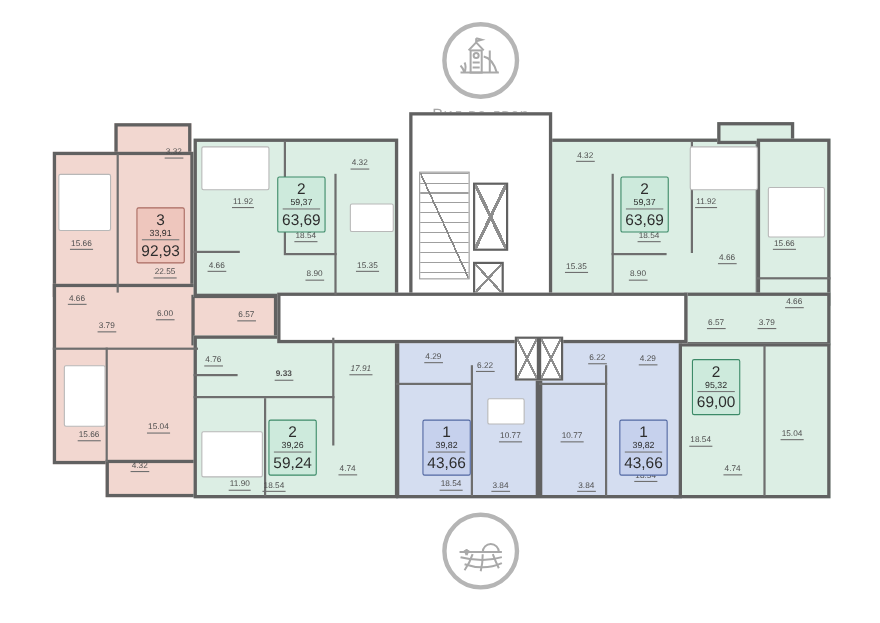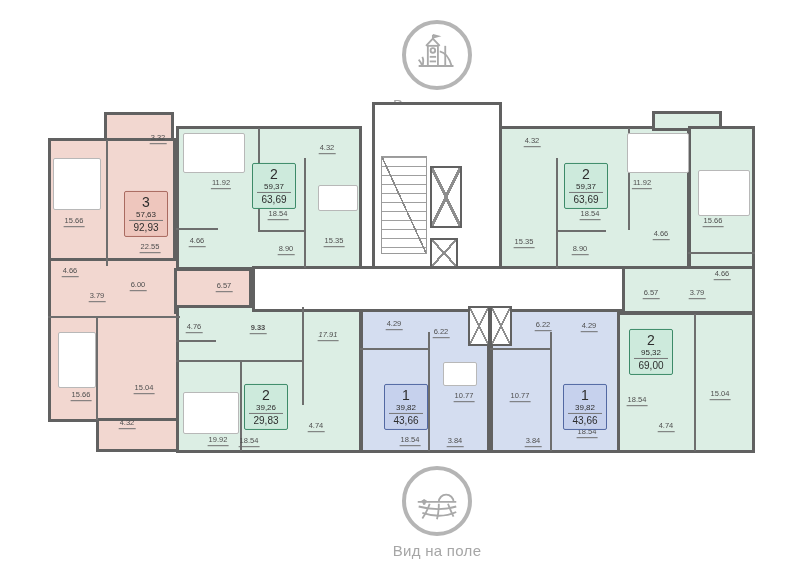--- a/index.html
+++ b/index.html
@@ -22,21 +22,21 @@
   .divider{position:absolute;background:#6e6e6e;}
   .furn{position:absolute;background:#fff;border:1px solid #b8b8b8;border-radius:2px;}
   
   .rlabel{position:absolute;transform:translate(-50%,-50%);font-size:7.5px;line-height:1.15;
     color:#4f4f4f;border-bottom:1px solid #6f6f6f;padding:0 1px 0 1px;white-space:nowrap;z-index:30;}
   
   .badge{position:absolute;transform:translate(-50%,-50%);width:38px;border:1.5px solid;
     border-radius:2px;text-align:center;padding:2px 2px 3px 2px;z-index:31;color:#2d2d2d;}
   .badge .bnum{font-size:14px;line-height:1.15;}
   .badge .ba1{font-size:8px;border-bottom:1px solid #777;padding-bottom:1px;margin:0 2px;}
-  .badge .ba2{font-size:10px;padding-top:1px;}
+  .badge .ba2{font-size:14px;padding-top:1px;}
   .badge.pink{background:var(--pink_badge);border-color:var(--pink_border);}
   .badge.green{background:var(--green_badge);border-color:var(--green_border);}
   .badge.blue{background:var(--blue_badge);border-color:var(--blue_border);}
   
   .view{position:absolute;width:140px;text-align:center;}
   .vcircle{width:62px;height:62px;border-radius:50%;border:4px solid #b5b5b5;margin:0 auto 6px auto;
     display:flex;align-items:center;justify-content:center;}
   .vcap{font-size:15px;color:#a6a6a6;letter-spacing:.3px;}
 </style>
 </head>
@@ -69,21 +69,20 @@
         <line x1="3" y1="25" x2="45" y2="25"></line>
         <path d="M26 25 a8 8 0 0 1 16 0"></path>
         <path d="M4 30 C 16 33, 32 34, 45 30"></path>
         <path d="M8 37 C 20 41, 34 41, 45 36"></path>
         <path d="M16 27 Q13 36 8 43"></path>
         <path d="M26 27 Q26 36 24 44"></path>
         <path d="M36 27 Q39 35 42 41"></path>
         <path d="M10 28 l-2 -5 m2 5 l2 -5 m-2 5 v-6"></path>
       </svg>
     </div>
-    <div class="vcap">Вид на поле</div>
   </div>
 
   <div class="rg pink" style="left:104px;top:112px;width:70px;height:46px;"></div>
   <div class="rg pink" style="left:48px;top:138px;width:128px;height:132px;"></div>
   <div class="rg pink" style="left:48px;top:258px;width:134px;height:164px;"></div>
   <div class="rg pink" style="left:174px;top:268px;width:78px;height:46px;"></div>
   <div class="rg pink" style="left:96px;top:418px;width:84px;height:34px;"></div>
 
   <div class="rg green" style="left:176px;top:126px;width:186px;height:144px;"></div>
   <div class="rg green" style="left:498px;top:126px;width:192px;height:144px;"></div>
@@ -133,28 +132,28 @@
   <div class="furn" style="left:58px;top:332px;width:36px;height:54px;"></div>
   <div class="furn" style="left:318px;top:185px;width:38px;height:24px;"></div>
   <div class="furn" style="left:443px;top:362px;width:32px;height:22px;"></div>
 
   <div id="plan-overlay">
       <div class="rlabel" style="left: 122px; top: 139px; margin-left: 36px;">3.32</div>
       <div class="rlabel" style="left: 74px; top: 222px;">15.66</div>
       <div class="rlabel" style="left: 150px; top: 248px;">22.55</div>
       <div class="rlabel" style="left: 70px; top: 272px;">4.66</div>
       <div class="rlabel" style="left: 97px; top: 297px;">3.79</div>
-      <div class="rlabel" style="left: 138px; top: 286px;">6.00</div>
+      <div class="rlabel" style="left: 150px; top: 286px;">6.00</div>
       <div class="rlabel" style="left: 224px; top: 287px;">6.57</div>
       <div class="rlabel" style="left: 81px; top: 396px;">15.66</div>
       <div class="rlabel" style="left: 144px; top: 389px;">15.04</div>
       <div class="rlabel" style="left: 127px; top: 424px;">4.32</div>
       <div class="badge pink" style="left: 146px; top: 214px;">
         <div class="bnum">3</div>
-        <div class="ba1">57,63</div>
+        <div class="ba1">33,91</div>
         <div class="ba2">92,93</div>
       </div>
       <div class="rlabel" style="left: 221px; top: 184px;">11.92</div>
       <div class="rlabel" style="left: 327px; top: 149px;">4.32</div>
       <div class="rlabel" style="left: 278px; top: 215px;">18.54</div>
       <div class="rlabel" style="left: 197px; top: 242px;">4.66</div>
       <div class="rlabel" style="left: 334px; top: 242px;">15.35</div>
       <div class="rlabel" style="left: 286px; top: 250px;">8.90</div>
       <div class="badge green" style="left: 274px; top: 186px;">
         <div class="bnum">2</div>
@@ -178,29 +177,29 @@
       <div class="rlabel" style="left: 697px; top: 294px;">3.79</div>
       <div class="rlabel" style="left: 637px; top: 401px;">18.54</div>
       <div class="rlabel" style="left: 720px; top: 395px;">15.04</div>
       <div class="rlabel" style="left: 666px; top: 427px;">4.74</div>
       <div class="badge green" style="left: 651px; top: 352px;">
         <div class="bnum">2</div>
         <div class="ba1">95,32</div>
         <div class="ba2">69,00</div>
       </div>
       <div class="rlabel" style="left: 194px; top: 328px;">4.76</div>
-      <div class="rlabel" style="left: 258px; top: 329px; font-weight: bold;">9.33</div>
+      <div class="rlabel" style="left: 258px; top: 341px; font-weight: bold;">9.33</div>
       <div class="rlabel" style="left: 328px; top: 336px; font-style: italic;">17.91</div>
-      <div class="rlabel" style="left: 218px; top: 441px;">19.92</div>
+      <div class="rlabel" style="left: 218px; top: 441px;">11.90</div>
       <div class="rlabel" style="left: 249px; top: 442px;">18.54</div>
       <div class="rlabel" style="left: 316px; top: 427px;">4.74</div>
       <div class="badge green" style="left: 266px; top: 407px;">
         <div class="bnum">2</div>
         <div class="ba1">39,26</div>
-        <div class="ba2">29,83</div>
+        <div class="ba2">59,24</div>
       </div>
       <div class="rlabel" style="left: 394px; top: 325px;">4.29</div>
       <div class="rlabel" style="left: 441px; top: 333px;">6.22</div>
       <div class="rlabel" style="left: 464px; top: 397px;">10.77</div>
       <div class="rlabel" style="left: 410px; top: 441px;">18.54</div>
       <div class="rlabel" style="left: 455px; top: 442px;">3.84</div>
       <div class="badge blue" style="left: 406px; top: 407px;">
         <div class="bnum">1</div>
         <div class="ba1">39,82</div>
         <div class="ba2">43,66</div>

